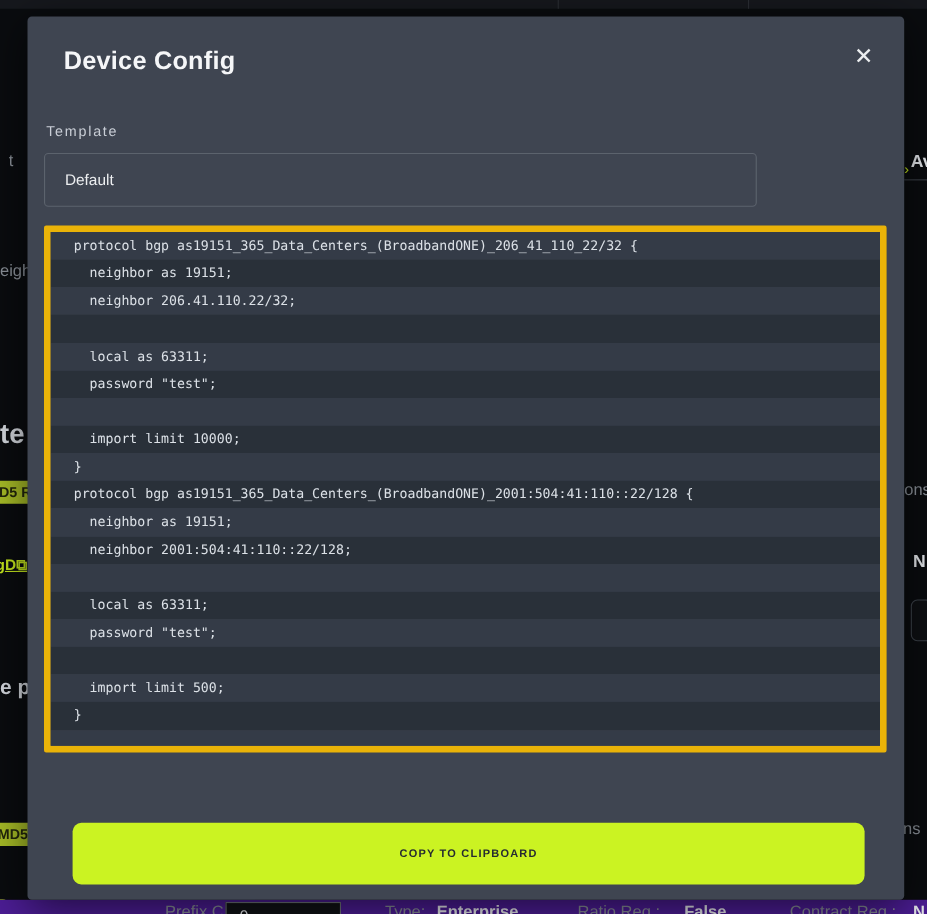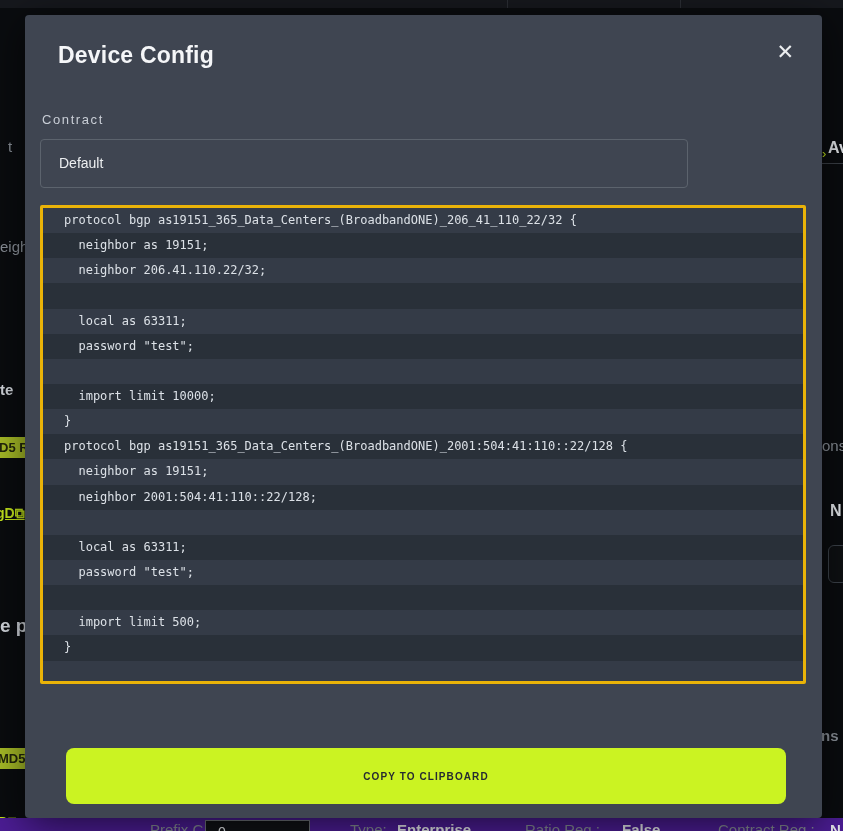--- a/index.html
+++ b/index.html
@@ -29,21 +29,21 @@
   .modal { position:absolute; left:25px; top:15px; width:797px; height:803px;
            background:#3f4551; border-radius:4px; box-shadow:0 8px 40px rgba(0,0,0,.6); }
   .modal-title { position:absolute; left:33px; top:27px; font-size:23px; font-weight:600; color:#f5f6f8; letter-spacing:.2px; }
   .modal-close { position:absolute; right:28px; top:26px; font-size:21px; color:#eceef0; cursor:pointer; line-height:1; }
   .tpl-label { position:absolute; left:17px; top:97px; font-size:13px; color:#c9ced6; letter-spacing:1.6px; }
   .tpl-select { position:absolute; left:15px; top:124px; width:648px; height:49px;
                 border:1px solid #5c636d; border-radius:4px; color:#eceef0; font-size:14px;
                 line-height:47px; padding-left:18px; }
 
   .code-block { position:absolute; left:15px; top:190px; width:766px; height:479px;
-                border:3px solid #eab308; border-radius:2px; overflow:hidden;
+                border:6px solid #eab308; border-radius:2px; overflow:hidden;
                 font-family:"DejaVu Sans Mono", monospace; font-size:12px; color:#dce1e7; }
   .code-row { height:25.15px; line-height:25.15px; white-space:pre; padding-left:21px; }
   .code-row:nth-child(odd)  { background:#343b47; }
   .code-row:nth-child(even) { background:#293039; }
 
   .copy-btn { position:absolute; left:41px; top:733px; width:720px; height:56px;
               background:#cbf322; border:none; border-radius:8px; cursor:pointer;
               font-family:"Liberation Sans", sans-serif; font-size:10px; font-weight:bold;
               letter-spacing:1.1px; color:#262b31; }
 </style>
@@ -53,51 +53,51 @@
 <div class="topnav">
 
   <span class="nav-divider" style="left:507px"></span>
 
   <span class="nav-divider" style="left:680px"></span>
 
 </div>
 
 <span class="frag frag-gray" style="left:8px;  top:138px;">t</span>
 <span class="frag frag-gray" style="left:0px;  top:238px;">eigh</span>
-<span class="frag frag-bold" style="left:0px;  top:381px; font-size:15px;">te</span>
+<span class="frag frag-bold" style="left:0px;  top:381px; font-size:25px;">te</span>
 <span class="frag lime-badge" style="left:-6px; top:437px;">D5 R</span>
 <span class="frag lime-link" style="left:-4px; top:505px;">gD⧉</span>
 <span class="frag frag-bold" style="left:0px;  top:615px;">e po</span>
 <span class="frag lime-badge" style="left:-7px; top:748px;">MD5</span>
 <span class="frag lime-link" style="left:-2px; top:814px;">D⧉</span>
 
 <span class="frag frag-white" style="left:828px; top:139px; font-weight:bold;">Av</span>
 <span class="frag" style="left:822px; top:146px; color:#c5e71d; font-size:13px;">›</span>
 <span class="hline" style="left:822px; top:163px; width:21px;"></span>
 <span class="frag frag-gray" style="left:822px; top:437px;">ons</span>
 <span class="frag frag-white" style="left:830px; top:502px; font-weight:bold;">N</span>
 <span class="corner-box" style="left:828px; top:545px; width:20px; height:38px;"></span>
-<span class="frag frag-gray" style="left:821px; top:727px;font-weight:bold;">ns</span>
+<span class="frag frag-gray" style="left:821px; top:745px;">ns</span>
 
 <div class="bottom-strip">
   <span class="bs-label" style="left:150px;">Prefix C</span>
   <span class="bs-input" style="left:205px;">0</span>
   <span class="bs-label" style="left:350px;">Type:</span>
   <span class="bs-value" style="left:397px;">Enterprise</span>
   <span class="bs-label" style="left:525px;">Ratio Req.:</span>
   <span class="bs-value" style="left:622px;">False</span>
   <span class="bs-label" style="left:718px;">Contract Req.:</span>
   <span class="bs-value" style="left:830px;">N</span>
 </div>
 
 <div class="modal">
   <div class="modal-title">Device Config</div>
   <div class="modal-close">✕</div>
 
-  <div class="tpl-label">Contract</div>
+  <div class="tpl-label">Template</div>
   <div class="tpl-select">Default</div>
 
   <div class="code-block">
       <div class="code-row">protocol bgp as19151_365_Data_Centers_(BroadbandONE)_206_41_110_22/32 {</div>
       <div class="code-row">  neighbor as 19151;</div>
       <div class="code-row">  neighbor 206.41.110.22/32;</div>
       <div class="code-row"></div>
       <div class="code-row">  local as 63311;</div>
       <div class="code-row">  password "test";</div>
       <div class="code-row"></div>

